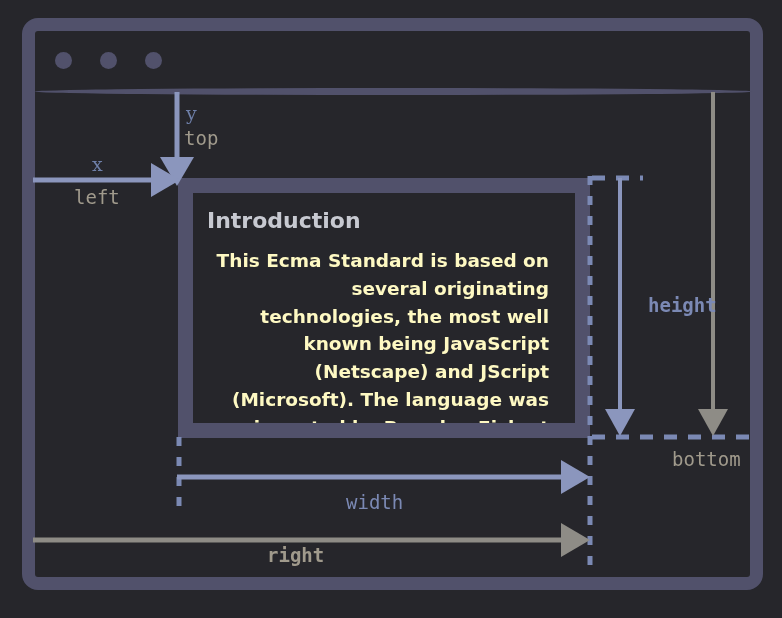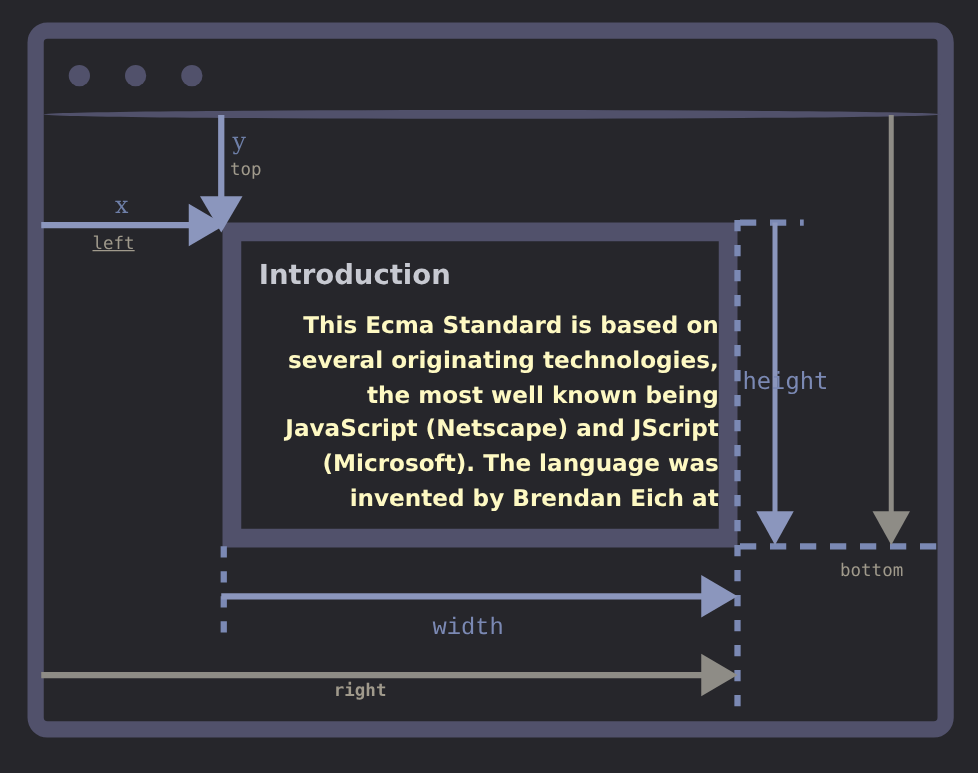--- a/index.html
+++ b/index.html
@@ -64,21 +64,21 @@
     top: 178px;
     width: 412px;
     height: 260px;
     box-sizing: border-box;
     border: 15px solid #51516b;
     background: #26262b;
   }
   #content-inner {
     position: absolute;
     left: 0; top: 0; right: 0; bottom: 0;
-    padding: 16px 0 0 14px;
+    padding: 16px 26px 0 14px;
     box-sizing: border-box;
     overflow: hidden;
   }
   #content-title {
     color: #c7c9d1;
     font-size: 22px;
     font-weight: bold;
     line-height: 1.1;
     margin: 0 0 14px 0;
   }
@@ -111,31 +111,31 @@
     font-size: 19px;
     color: #6e7fa8;
   }
   .label-mono-blue {
     font-family: "DejaVu Sans Mono", monospace;
     font-size: 19px;
     color: #7b89b4;
   }
   .label-mono-tan {
     font-family: "DejaVu Sans Mono", monospace;
-    font-size: 14px;
+    font-size: 19px;
     color: #a09a8c;
   }
 
   #label-y    { left: 186px; top: 104px; }
   #label-top  { left: 184px; top: 129px; }
   #label-x    { left: 92px;  top: 155px; }
-  #label-left { left: 74px;  top: 188px; text-decoration: underline; }
-  #label-height { left: 594px; top: 296px; }
+  #label-left { left: 74px;  top: 188px; }
+  #label-height { left: 648px; top: 296px; font-weight: bold; }
   #label-bottom { left: 672px; top: 450px; text-align: center; }
-  #label-width  { left: 346px; top: 493px; font-family: Liberation Mono, monospace; }
+  #label-width  { left: 346px; top: 493px; }
   #label-right  { left: 267px; top: 546px; font-weight: bold; }
 </style>
 </head>
 <body>
 
 <div id="stage">
 
   <div id="browser-frame"></div>
 
   <div class="dot" id="dot-1"></div>

